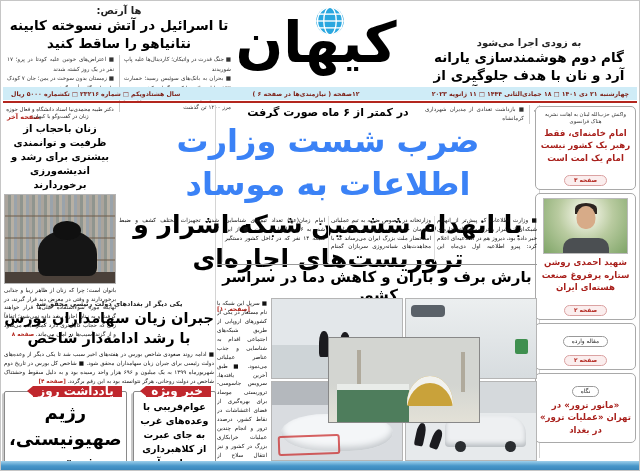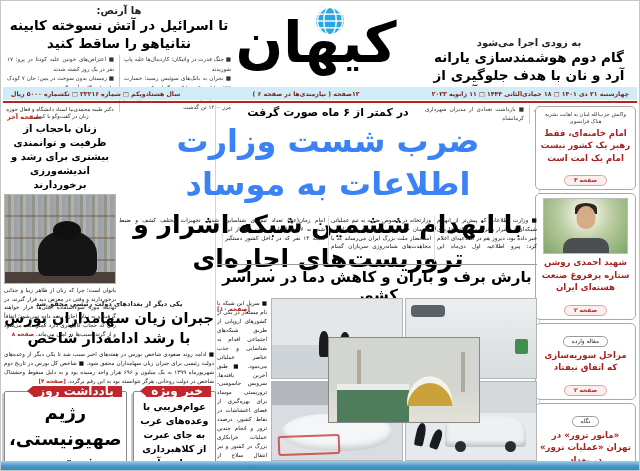--- a/index.html
+++ b/index.html
@@ -195,21 +195,20 @@
       <div class="portrait">
         <div class="hair"></div>
         <div class="head"></div>
         <div class="torso"></div>
       </div>
       <div class="btitle">شهید احمدی روشن ستاره پرفروغ صنعت هسته‌ای ایران</div>
       <span class="badge">صفحه ۲</span>
     </div>
     <div class="brief">
       <span class="pill">مقاله وارده</span>
-      <div class="btitle">مراحل سوریه‌سازی که اتفاق نیفتاد</div>
       <span class="badge">صفحه ۲</span>
     </div>
     <div class="brief">
       <span class="pill">نگاه</span>
       <div class="btitle">«مانور ترور» در تهران «عملیات ترور» در بغداد</div>
       
     </div>
 
   </aside>
 

